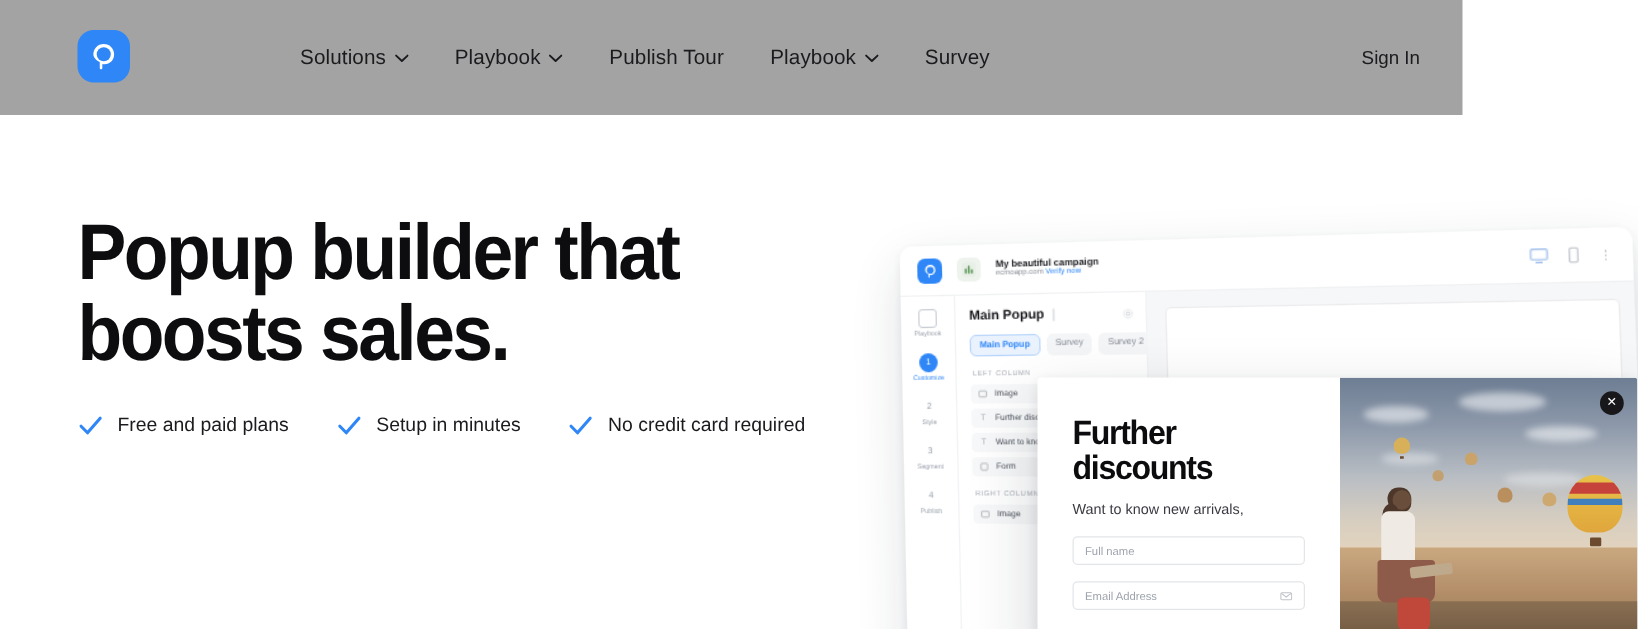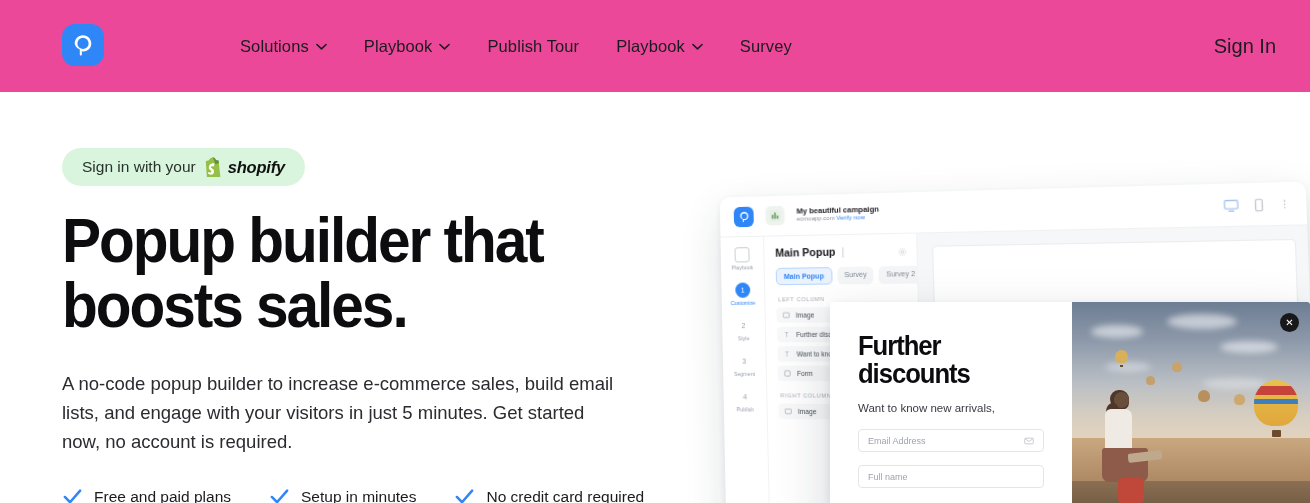--- a/index.html
+++ b/index.html
@@ -7,42 +7,42 @@
     width: 1310px; height: 503px;
     overflow: hidden;
     background: #ffffff;
     font-family: "Liberation Sans", sans-serif;
     -webkit-font-smoothing: antialiased;
   }
   .page { position: relative; width: 1310px; height: 503px; background: #fff; overflow: hidden; }
 
   
   .nav {
-    position: absolute; top: 0; left: 0; width: 1310px; height: 92px;
-    display: flex; align-items: center; background: #ec4899;
+    position: absolute; top: 0; left: 0; width: 1170px; height: 92px;
+    display: flex; align-items: center; background: #a3a3a3;
   }
   .logo-wrap { position: absolute; left: 62px; top: 24px; width: 42px; height: 42px; }
   .logo-sq {
     width: 42px; height: 42px; border-radius: 13px;
     background: #2E86F7; display: flex; align-items: center; justify-content: center;
   }
   .logo-sq svg { display: block; }
 
   .nav-links { position: absolute; left: 240px; top: 0; height: 92px; display: flex; align-items: center; }
   .nav-item {
     display: flex; align-items: center; gap: 7px;
     font-size: 16.5px; color: #1b1b1f; letter-spacing: .1px;
     margin-right: 37px; cursor: pointer; white-space: nowrap;
   }
   .nav-item:last-child { margin-right: 0; }
   .chev { width: 11px; height: 7px; display: inline-block; }
   .chev svg { display: block; }
 
   .nav-right { position: absolute; right: 34px; top: 0; height: 92px; display: flex; align-items: center; gap: 24px; }
-  .signin { font-size: 20px; color: #1b1b1f; cursor: pointer; white-space: nowrap; }
+  .signin { font-size: 15px; color: #1b1b1f; cursor: pointer; white-space: nowrap; }
   .cta {
     background: #2E86F7; color: #fff; border: none;
     font-family: "Liberation Sans", sans-serif;
     font-size: 16px; font-weight: bold; letter-spacing: .1px;
     padding: 0 22px; height: 44px; border-radius: 8px; cursor: pointer; white-space: nowrap;
   }
 
   
   .hero-left { position: absolute; left: 62px; top: 148px; width: 620px; }
 
@@ -258,40 +258,26 @@
       </div>
     </div>
 
     <div class="nav-right">
       <span class="signin">Sign In</span>
     </div>
   </nav>
 
   <div class="hero-left">
 
-    <div class="shopify-badge">
-      <span>Sign in with your</span>
-      <span class="shop-mark">
-        <span class="shop-bag">
-          <svg viewBox="0 0 20 22">
-            <path d="M5.2 3.4C6.1 1.6 7.6.6 9.3.6c1.1 0 2 .5 2.7 1.4.3.4.5.9.7 1.5l2.1.5c.4.1.6.3.6.7l1.8 15.6c0 .4-.2.6-.6.7l-12.8 2c-.4.1-.7-.2-.7-.6L1.9 5c0-.3.2-.6.5-.7l2.8-.9z" fill="#95BF47"></path>
-            <path d="M12.7 3.5c-.2-.6-.4-1.1-.7-1.5C11.3 1.1 10.4.6 9.3.6L9 .7c2 1.5 2.6 5.1 2.8 6.6l3.8-.6-.4-3.2-2.5.0z" fill="#5E8E3E"></path>
-            <path d="M9.9 8.2 8.8 11s-.9-.5-2-.4c-1.6.1-1.6 1.1-1.6 1.4.1 1.5 4 1.8 4.2 5.3.2 2.7-1.4 4.6-3.7 4.7-2.8.2-4.3-1.5-4.3-1.5l.6-2.5s1.5 1.2 2.8 1.1c.8-.1 1.1-.7 1.1-1.2-.1-2-3.3-1.9-3.5-5.1C2.2 10 4.1 7 8 6.8c1.5-.1 2.2.4 2.2.4z" fill="#ffffff" transform="translate(3.2 1.4) scale(.78)"></path>
-          </svg>
-        </span>
-        <span class="shop-word">shopify</span>
-      </span>
-    </div>
 
     <h1 class="headline">
       <div>Popup builder that</div>
       <div>boosts sales.</div>
     </h1>
 
-    <p class="subcopy">A no-code popup builder to increase e-commerce sales, build email lists, and engage with your visitors in just 5 minutes. Get started now, no account is required.</p>
 
     <div class="features">
       <div class="feat">
         <span class="feat-check">
           <svg viewBox="0 0 22 22">
               <path d="M3 11.5 8.4 17 19 4.8" fill="none" stroke="#2E86F7" stroke-width="2.6" stroke-linecap="round" stroke-linejoin="round"></path>
             </svg>
         </span>
         <span class="feat-label">Free and paid plans</span>
       </div>
@@ -447,30 +433,30 @@
 
       <div class="popup-left">
         <div class="popup-h">
           <div>Further</div>
           <div>discounts</div>
         </div>
         <div class="popup-sub">
           <div>Want to know new arrivals,</div>
         </div>
         <div class="pf">
+          <span>Full name</span>
+        </div>
+        <div class="pf">
           <span>Email Address</span>
           <span class="env">
             <svg viewBox="0 0 14 14">
                 <rect x="1" y="3" width="12" height="8" rx="1.3" fill="none" stroke="#8d939c" stroke-width="1.2"></rect>
                 <path d="M1.6 3.8 7 7.8l5.4-4" fill="none" stroke="#8d939c" stroke-width="1.2"></path>
               </svg>
           </span>
-        </div>
-        <div class="pf">
-          <span>Full name</span>
         </div>
 
       </div>
 
       <div class="popup-right">
         <div class="close-dot">✕</div>
         <div class="photo">
           <div class="sky"></div>
           <div class="cloud" style="left:8%;top:10%;width:52px;height:13px;"></div>
           <div class="cloud" style="left:40%;top:5%;width:70px;height:15px;"></div>

